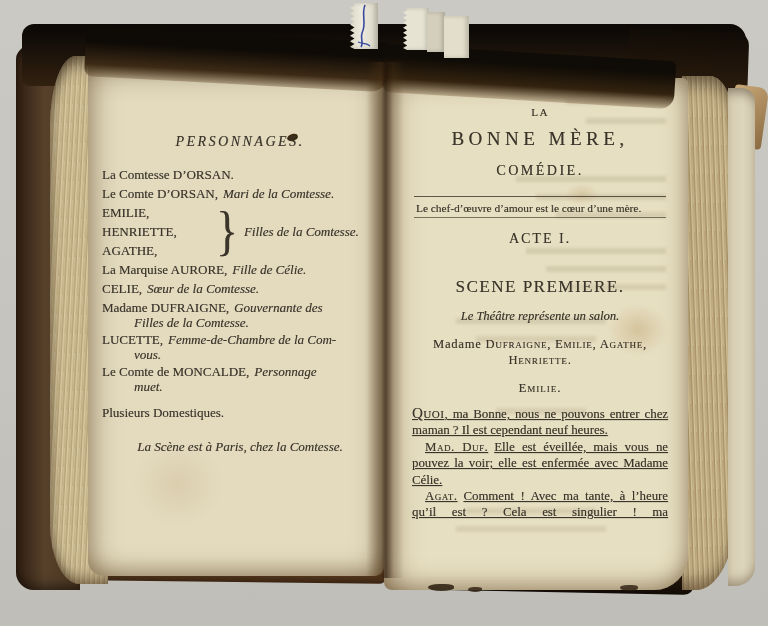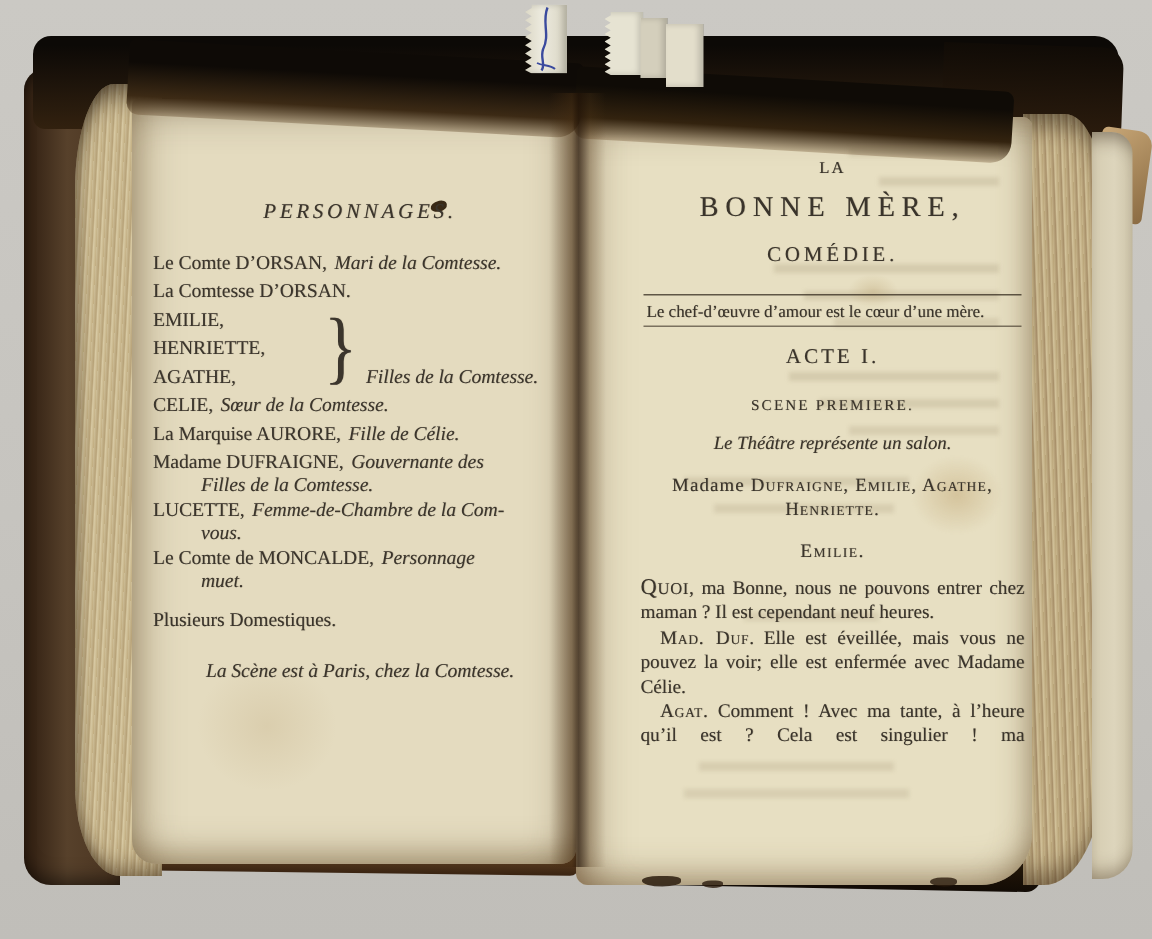--- a/index.html
+++ b/index.html
@@ -101,44 +101,44 @@
   .tab.t4{left:444px;top:16px;width:25px;height:42px;background:#e3decb;}
 
   
   .lp-text{position:absolute;left:102px;top:132px;width:276px;z-index:7;
     font-size:13px;line-height:19px;color:#3b352c;
     text-shadow:.3px .3px .5px rgba(58,48,35,.45);}
   .lp-header{text-align:center;font-style:italic;font-size:14px;letter-spacing:2.5px;margin:0 0 14px 0;}
   .cl{margin:0;}
   .ds{font-style:italic;margin-left:5px;}
   .cont{display:block;padding-left:32px;font-style:italic;line-height:15px;margin-top:-2px;}
-  .grp{display:flex;align-items:flex-end;height:57px;}
+  .grp{display:flex;align-items:center;height:57px;}
   .grp-names{width:112px;line-height:19px;}
   .brace{font-size:54px;line-height:57px;margin:0 4px 0 0;transform:scaleX(.85);font-weight:400;}
   .grp-desc{font-style:italic;white-space:nowrap;}
   .lp-extras{margin-top:9px;}
   .lp-note{margin-top:15px;text-align:center;font-style:italic;}
 
-  .rp-text{position:absolute;left:427px;top:106px;width:256px;z-index:7;text-align:center;
+  .rp-text{position:absolute;left:412px;top:106px;width:256px;z-index:7;text-align:center;
     color:#3a342b;text-shadow:.3px .3px .5px rgba(58,48,35,.45);}
   .half-title{font-size:11px;letter-spacing:1.5px;}
   .play-title{font-size:19px;letter-spacing:4.5px;margin-top:10px;}
   .genre{font-size:14px;letter-spacing:2.5px;margin-top:13px;}
   .rule{border:0;border-top:1.6px solid rgba(50,40,28,.75);margin:17px 2px 0 2px;}
   .rule.thin{border-top-width:1.1px;margin-top:3px;border-top-color:rgba(50,40,28,.6);}
   .epigraph{font-size:11.3px;text-align:left;margin-top:5px;padding-left:4px;}
   .epi-author{font-size:11.3px;font-style:italic;text-align:right;padding-right:10px;margin-top:1px;}
   .act{font-size:14px;letter-spacing:2px;margin-top:13px;}
-  .scene{font-size:10px;letter-spacing:1.5px;margin-top:18px;}
+  .scene{font-size:17px;letter-spacing:1.5px;margin-top:30px;}
   .direction{font-style:italic;font-size:12.5px;margin-top:12px;}
   .chars{font-size:12.5px;margin-top:12px;line-height:16px;letter-spacing:.8px;}
   .sc{font-variant:small-caps;}
   .speaker-heading{font-size:12.8px;margin-top:13px;letter-spacing:1px;}
   .dialogue{margin-top:9px;text-align:justify;font-size:12.8px;line-height:16.4px;}
-  .dialogue p{margin:0;}
+  .dialogue p{margin:0;text-decoration:underline;}
   .dialogue p + p{text-indent:13px;}
   .dialogue p.fill{text-align-last:justify;}
   .lead{font-variant:small-caps;font-size:15px;letter-spacing:.5px;}
   .spk{font-variant:small-caps;margin-right:6px;letter-spacing:.5px;}
 </style>
 </head>
 <body>
 
 <div class="photo">
 
@@ -173,41 +173,41 @@
     </svg>
   </div>
   <div class="tab t2 zig"></div>
   <div class="tab t3"></div>
   <div class="tab t4"></div>
 
   <div class="lp-text">
     <div class="lp-header">PERSONNAGES.</div>
 
     <div class="cl">
+      <span>La Comtesse D’ORSAN.</span>
+    </div>
+    <div class="cl">
       <span>Le Comte D’ORSAN,</span><i class="ds">Mari de la Comtesse.</i>
-    </div>
-    <div class="cl">
-      <span>La Comtesse D’ORSAN.</span>
     </div>
 
     <div class="grp">
       <div class="grp-names">
         <div>EMILIE,</div>
         <div>HENRIETTE,</div>
         <div>AGATHE,</div>
       </div>
       <div class="brace">}</div>
       <i class="grp-desc">Filles de la Comtesse.</i>
     </div>
 
     <div class="cl">
+      <span>La Marquise AURORE,</span><i class="ds">Fille de Célie.</i>
+    </div>
+    <div class="cl">
       <span>CELIE,</span><i class="ds">Sœur de la Comtesse.</i>
-    </div>
-    <div class="cl">
-      <span>La Marquise AURORE,</span><i class="ds">Fille de Célie.</i>
     </div>
     <div class="cl">
       <span>Madame DUFRAIGNE,</span><i class="ds">Gouvernante des</i>
       <i class="cont">Filles de la Comtesse.</i>
     </div>
     <div class="cl">
       <span>LUCETTE,</span><i class="ds">Femme-de-Chambre de la Com-</i>
       <i class="cont">vous.</i>
     </div>
     <div class="cl">

